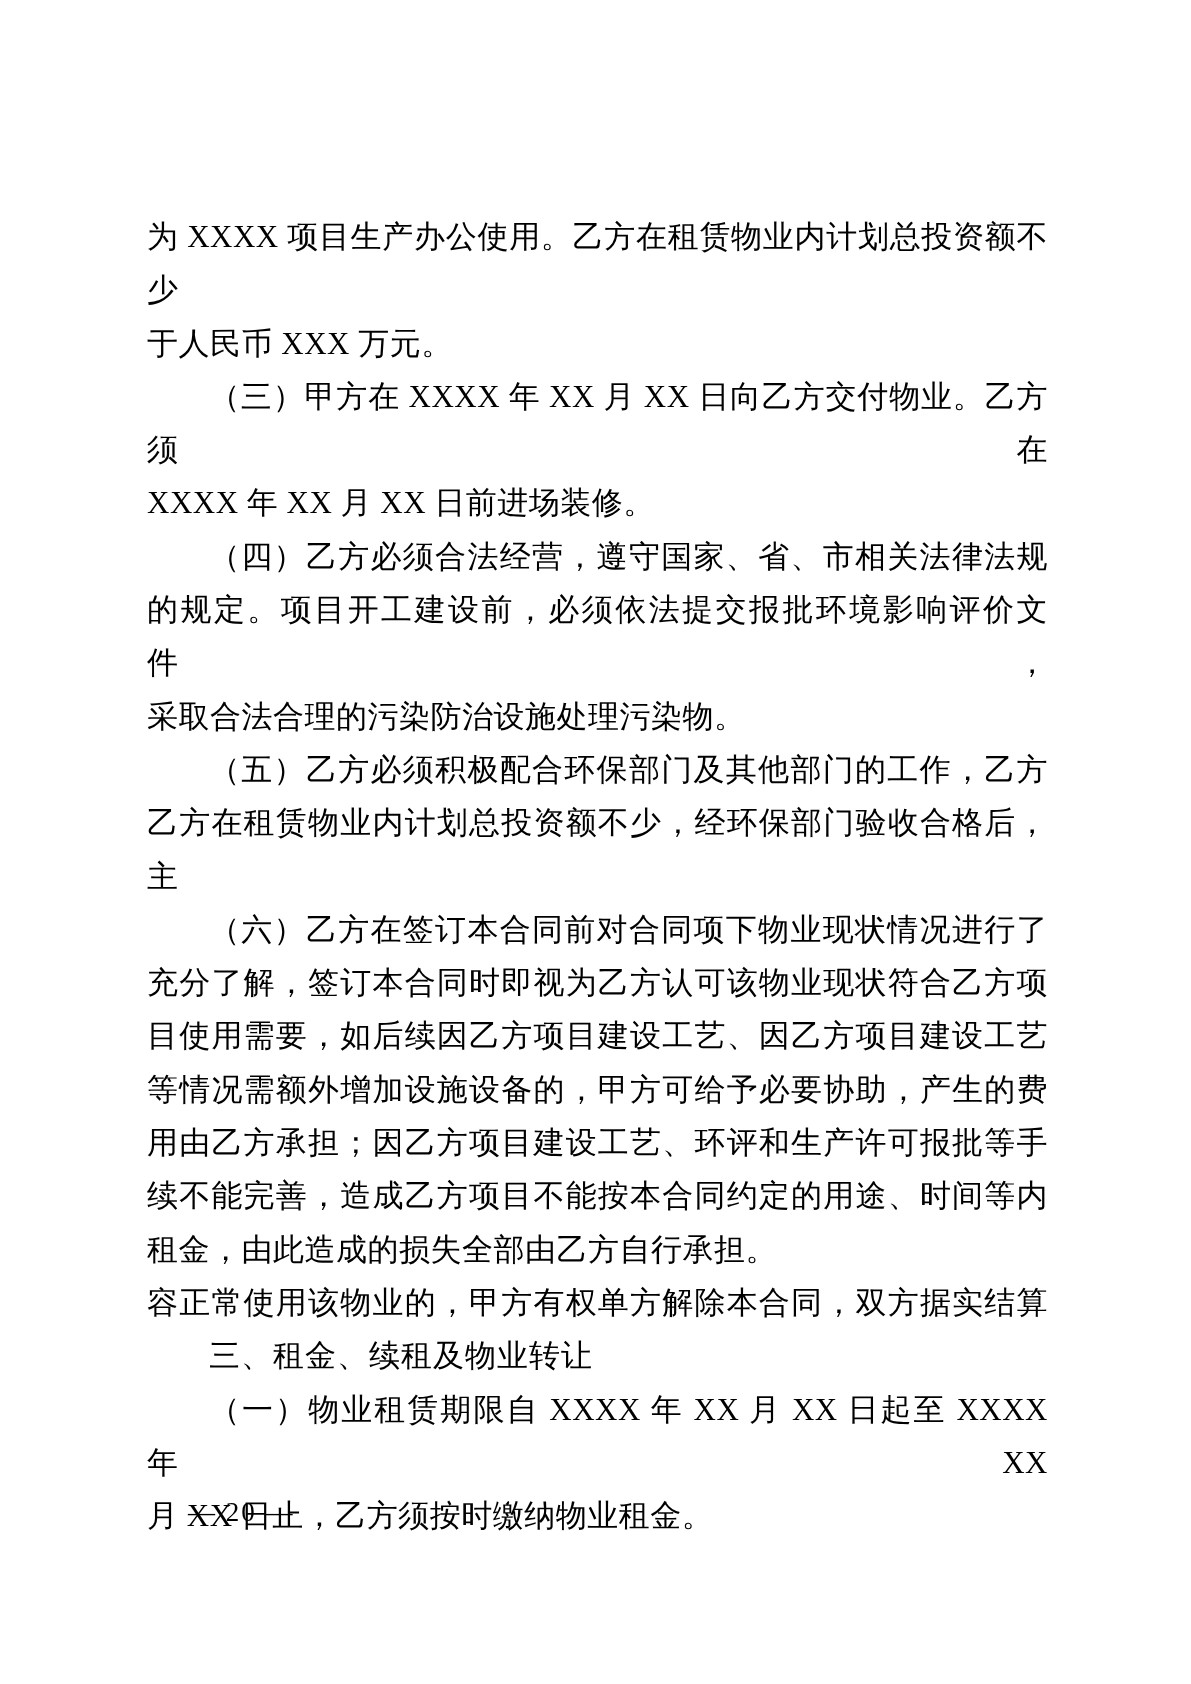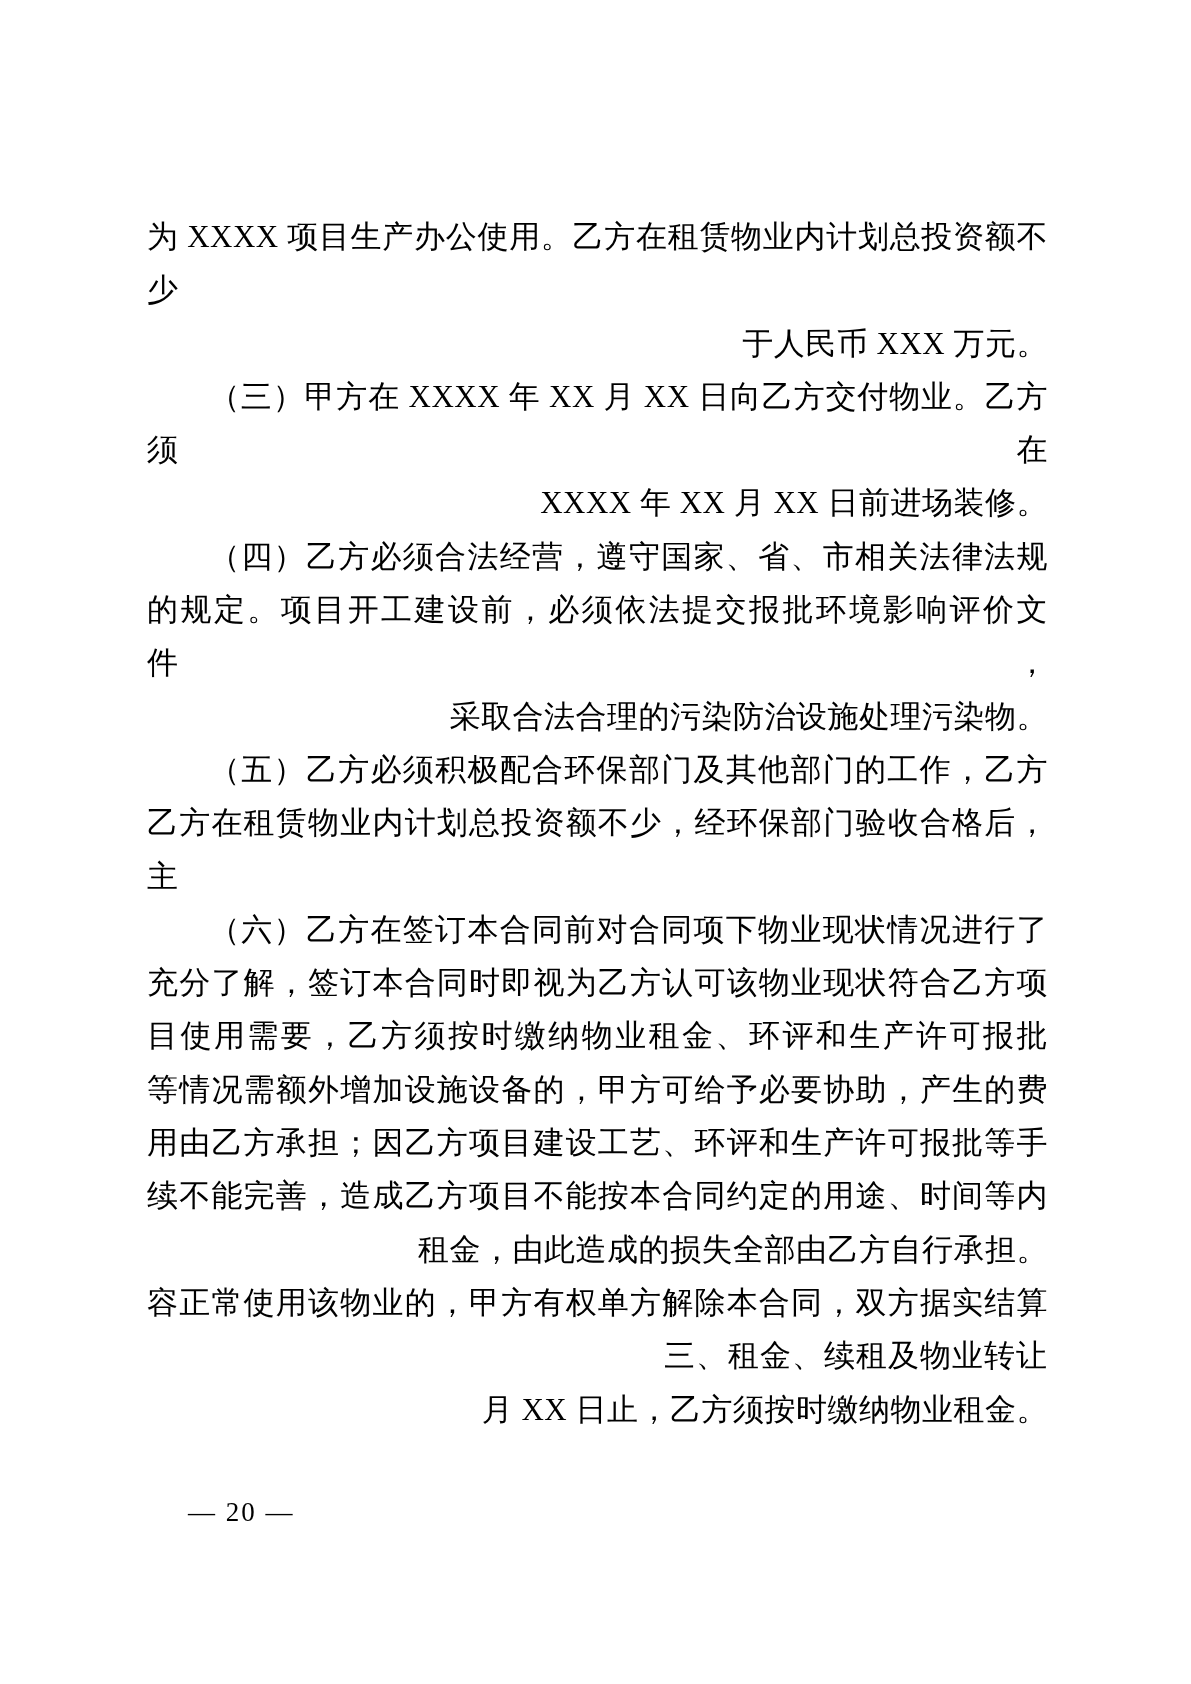--- a/index.html
+++ b/index.html
@@ -20,21 +20,21 @@
   .content {
     position: absolute;
     top: 202px;
     left: 147px;
     width: 901px;
   }
   .line {
     font-size: 31px;
     line-height: 53.3px;
     white-space: nowrap;
-    text-align: right;
+    text-align: left;
     letter-spacing: 0.5px;
   }
   .line.justify {
     white-space: normal;
     text-align: justify;
     text-align-last: justify;
     text-justify: inter-character;
   }
   .line.indent {
     text-indent: 2em;
@@ -64,23 +64,24 @@
       <div class="line">于人民币 XXX 万元。</div>
       <div class="line justify indent">（三）甲方在 XXXX 年 XX 月 XX 日向乙方交付物业。乙方须在</div>
       <div class="line">XXXX 年 XX 月 XX 日前进场装修。</div>
       <div class="line justify indent">（四）乙方必须合法经营，遵守国家、省、市相关法律法规</div>
       <div class="line justify">的规定。项目开工建设前，必须依法提交报批环境影响评价文件，</div>
       <div class="line">采取合法合理的污染防治设施处理污染物。</div>
       <div class="line justify indent">（五）乙方必须积极配合环保部门及其他部门的工作，乙方</div>
       <div class="line justify">乙方在租赁物业内计划总投资额不少，经环保部门验收合格后，主</div>
       <div class="line justify indent">（六）乙方在签订本合同前对合同项下物业现状情况进行了</div>
       <div class="line justify">充分了解，签订本合同时即视为乙方认可该物业现状符合乙方项</div>
-      <div class="line justify">目使用需要，乙方须按时缴纳物业租金、环评和生产许可报批</div>
+      <div class="line justify">目使用需要，如后续因乙方项目建设工艺、因乙方项目建设工艺</div>
       <div class="line justify">等情况需额外增加设施设备的，甲方可给予必要协助，产生的费</div>
       <div class="line justify">用由乙方承担；因乙方项目建设工艺、环评和生产许可报批等手</div>
       <div class="line justify">续不能完善，造成乙方项目不能按本合同约定的用途、时间等内</div>
       <div class="line">租金，由此造成的损失全部由乙方自行承担。</div>
       <div class="line justify">容正常使用该物业的，甲方有权单方解除本合同，双方据实结算</div>
       <div class="line indent bold">三、租金、续租及物业转让</div>
+      <div class="line justify indent">（一）物业租赁期限自 XXXX 年 XX 月 XX 日起至 XXXX 年 XX</div>
       <div class="line">月 XX 日止，乙方须按时缴纳物业租金。</div>
     </div>
   <div class="footer">— 20 —</div>
 </div>
 
 </body></html>

